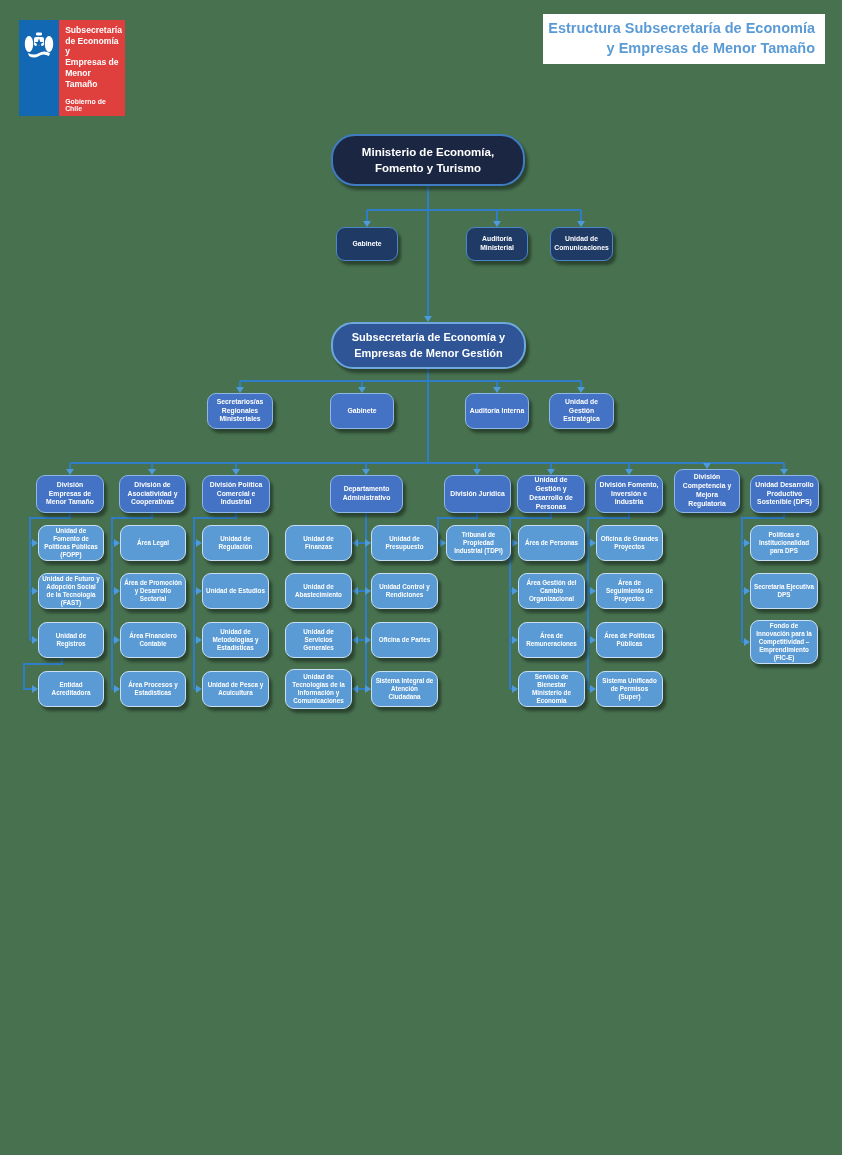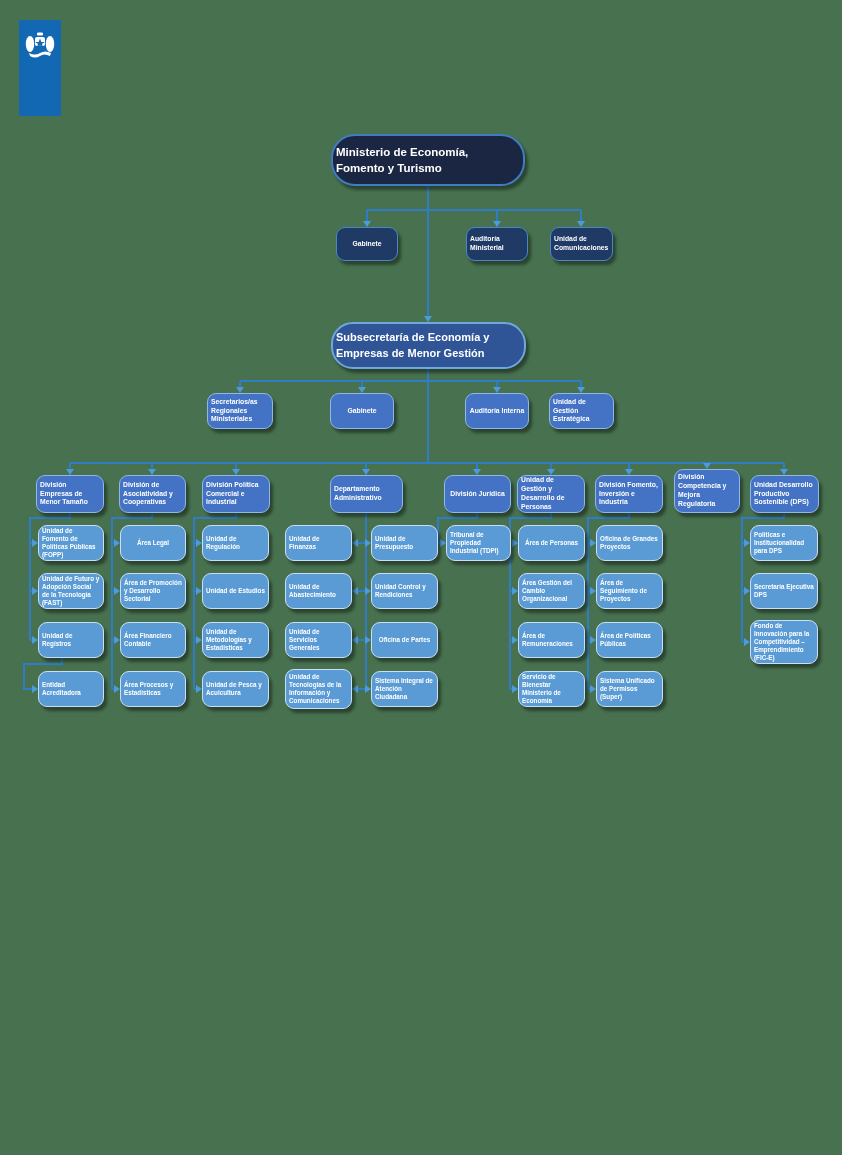--- a/index.html
+++ b/index.html
@@ -15,21 +15,21 @@
   .logo{position:absolute;left:19px;top:20px;width:106px;height:96px;display:flex;}
   .logo-blue{width:42px;background:var(--logo-blue);display:flex;justify-content:center;align-items:flex-start;padding-top:9px;}
   .logo-red{flex:1;background:var(--logo-red);color:#fff;padding:5px 3px 4px 6px;display:flex;flex-direction:column;box-sizing:border-box;}
   .logo-lines{font-size:8.6px;font-weight:bold;line-height:1.25;}
   .logo-footer{margin-top:auto;font-size:6.9px;font-weight:bold;}
   
   .title-box{position:absolute;left:543px;top:14px;width:282px;height:50px;background:#fff;
     display:flex;align-items:center;justify-content:flex-end;padding-right:10px;box-sizing:border-box;
     text-align:right;font-weight:bold;font-size:14.5px;line-height:1.35;color:var(--title-text);}
   
-  .node{position:absolute;display:flex;align-items:center;justify-content:center;text-align:left;
+  .node{position:absolute;display:flex;align-items:center;justify-content:center;text-align:center;
     color:#fff;font-weight:bold;box-sizing:border-box;padding:2px 3px;
     box-shadow:3px 4px 3px rgba(0,0,0,.40);}
   .l1{background:var(--ministry-fill);border:2px solid #3F7CC1;border-radius:24px;font-size:11.5px;line-height:1.4;}
   .l2{background:var(--ministry-unit-fill);border:1.5px solid #4A86C8;border-radius:9px;font-size:6.8px;line-height:1.3;}
   .l3{background:var(--subsec-fill);border:2px solid #6FA8DC;border-radius:22px;font-size:11px;line-height:1.45;}
   .l4,.hdr{background:var(--mid-fill);border:1.5px solid #8FB8E8;border-radius:9px;font-size:6.8px;line-height:1.3;}
   .child{background:var(--child-fill);border:1.5px solid #CADFF5;border-radius:9px;font-size:6.3px;line-height:1.28;}
   svg.connectors{position:absolute;left:0;top:0;width:842px;height:1155px;pointer-events:none;}
   svg.connectors path{stroke:var(--line);stroke-width:2;fill:none;}
   svg.connectors polygon{fill:var(--arrow);stroke:none;}
@@ -43,22 +43,34 @@
     <div class="logo-blue">
       <svg width="30" height="32" viewBox="0 0 30 32">
         <ellipse cx="5" cy="15" rx="4.2" ry="8" fill="#fff"></ellipse>
         <ellipse cx="25" cy="15" rx="4.2" ry="8" fill="#fff"></ellipse>
         <rect x="10" y="8" width="10" height="9" rx="2" fill="#fff"></rect>
         <polygon points="15,9.5 16.3,13 19.8,13 17,15.1 18,18.5 15,16.4 12,18.5 13,15.1 10.2,13 13.7,13" fill="#1268B3"></polygon>
         <rect x="12" y="3.5" width="6" height="3" rx="1.2" fill="#fff"></rect>
         <path d="M4 24 Q10 27 15 24 Q20 21 26 24 L25 27 Q19 24 15 27 Q10 30 5 27 Z" fill="#fff"></path>
       </svg>
     </div>
+    <div class="logo-red">
+      <div class="logo-lines">
+        <div>Subsecretaría</div>
+        <div>de Economía y</div>
+        <div>Empresas de</div>
+        <div>Menor Tamaño</div>
+      </div>
+      <div class="logo-footer">Gobierno de Chile</div>
+    </div>
   </div>
 
+  <div class="title-box">
+    <span>Estructura Subsecretaría de Economía y Empresas de Menor Tamaño</span>
+  </div>
 
   <svg class="connectors" id="connectors">
       <path d="M428 186 V210"></path>
       <path d="M367 210 H581"></path>
       <path d="M367 210 V221"></path>
       <path d="M497 210 V221"></path>
       <path d="M581 210 V221"></path>
       <path d="M428 210 V316"></path>
       <path d="M428 369 V381"></path>
       <path d="M240 381 H581"></path>

